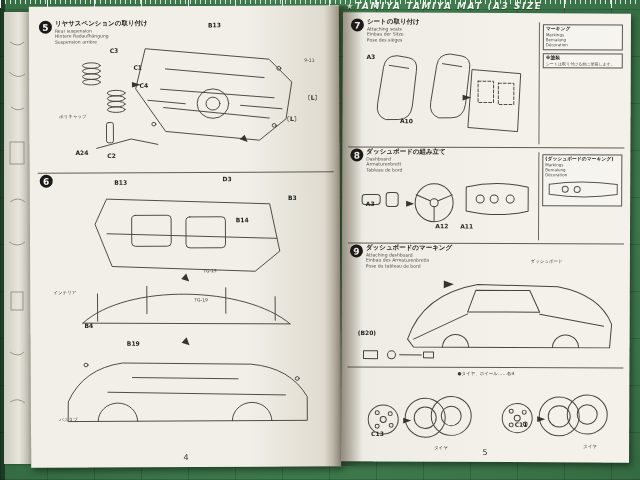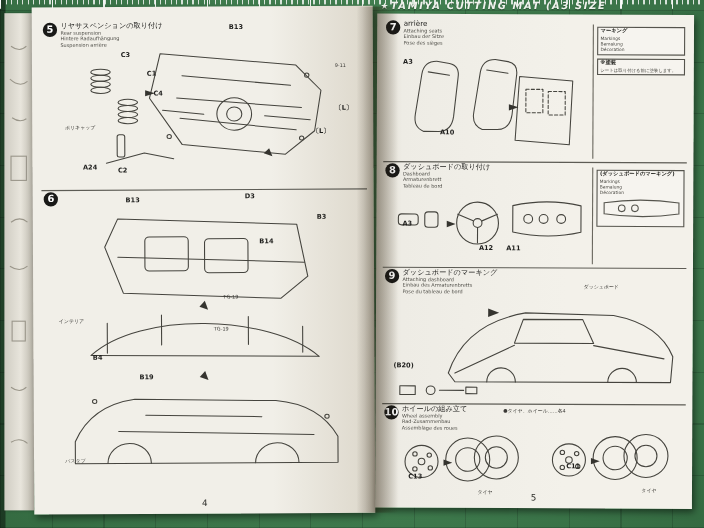--- a/index.html
+++ b/index.html
@@ -30,21 +30,21 @@
   .page-right{left:342px;top:13px;width:288px;height:449px;transform:rotate(.25deg);
     background:linear-gradient(90deg,#d8d3c6 0,#eeece5 8%,#f3f1ea 60%);}
   .gutter{position:absolute;left:324px;top:6px;width:38px;height:460px;pointer-events:none;
     background:linear-gradient(90deg,rgba(0,0,0,0),rgba(40,30,15,.38) 48%,rgba(40,30,15,.30) 58%,rgba(0,0,0,0));}
 
   .step{position:absolute;}
   .rule-b{border-bottom:1px solid #5d5c55;}
   .step-head{position:absolute;left:2px;top:0;display:flex;gap:3px;z-index:3;align-items:flex-start;}
   .step-num{flex:0 0 auto;width:13px;height:13px;border-radius:50%;background:#191917;color:#fff;
     font-size:9px;font-weight:bold;display:inline-flex;align-items:center;justify-content:center;}
-  .jp{display:block;font-size:6.5px;font-weight:normal;color:#1c1c1a;line-height:1.2;}
+  .jp{display:block;font-size:6.5px;font-weight:bold;color:#1c1c1a;line-height:1.2;}
   .sub{display:block;font-size:4.5px;color:#4c4b45;white-space:pre-line;line-height:1.2;}
   .diagram{position:absolute;left:0;top:12px;width:100%;height:calc(100% - 14px);z-index:1;}
   .diagram path,.diagram circle,.diagram rect,.diagram line,.diagram ellipse,.diagram polyline{
     stroke:#45443e;fill:none;stroke-width:1;stroke-linecap:round;stroke-linejoin:round;}
   .diagram .fill{fill:#35342f;stroke:none;}
   .callout{position:absolute;z-index:4;font-size:6px;font-weight:bold;color:#1e1e1c;
     transform:translate(-50%,-50%);white-space:nowrap;}
   .callout.small{font-size:4.5px;font-weight:normal;color:#3a3935;}
   .page-num{position:absolute;left:0;right:0;bottom:5px;text-align:center;font-size:8px;color:#2e2e2a;z-index:3;}
   .side{position:absolute;right:0;top:3px;bottom:3px;width:86px;border-left:1px solid #6a685f;padding:2px 2px 0 3px;z-index:2;box-sizing:border-box;}
@@ -55,21 +55,21 @@
 </style>
 </head>
 <body>
 
 <div class="scene">
 
   <div class="mat-edge-left"></div>
   <div class="ruler-fine"></div>
   <div class="ruler-big"></div>
   <div class="mat-brand">
-    <span class="star">★</span><span>TAMIYA</span>&nbsp;<span>CUTTING MAT (A3 SIZE</span>
+    <span class="star">★</span><span>TAMIYA</span>&nbsp;<span>TAMIYA MAT (A3 SIZE</span>
   </div>
 
   <div class="prev-sliver">
     <svg width="27" height="452">
       <g stroke="#9a968a" fill="none" stroke-width="1">
         <path d="M6,30 q8,6 14,0 M5,60 q9,8 16,2 M7,95 q7,5 13,1"></path>
         <rect x="6" y="130" width="14" height="22"></rect>
         <path d="M6,190 q8,-6 15,0 M5,230 q9,6 16,0"></path>
         <rect x="7" y="280" width="12" height="18"></rect>
         <path d="M6,340 q8,6 14,0 M6,390 q8,-5 15,1"></path>
@@ -159,21 +159,21 @@
 
     <div class="page-num">4</div>
   </div>
 
   <div class="page page-right">
 
     <div class="step rule-b" style="left:6px;right:6px;top:6px;height:128px;">
       <div class="step-head">
         <span class="step-num">7</span>
         <span>
-          <span class="jp">arrière</span>
+          <span class="jp">シートの取り付け</span>
           <span class="sub">Attaching seats
 Einbau der Sitze
 Pose des sièges</span>
         </span>
       </div>
       <svg class="diagram" style="right:88px;width:auto;left:0;" viewBox="0 0 186 118" preserveAspectRatio="none">
         <path d="M38,92 q-10,-4 -8,-16 l6,-38 q2,-12 14,-12 l12,2 q10,2 8,14 l-4,36 q-2,14 -14,14 z"></path>
         <path d="M42,36 l20,3"></path>
         <path d="M93,90 q-10,-4 -8,-16 l6,-38 q2,-12 14,-12 l12,2 q10,2 8,14 l-4,36 q-2,14 -14,14 z"></path>
         <path d="M97,34 l20,3"></path>
@@ -195,21 +195,21 @@
         </div>
       </div>
     <span class="callout" style="left: 8%; top: 30%;">A3</span>
         <span class="callout" style="left: 21%; top: 80%;">A10</span>
       </div>
 
     <div class="step rule-b" style="left:6px;right:6px;top:136px;height:94px;">
       <div class="step-head">
         <span class="step-num">8</span>
         <span>
-          <span class="jp">ダッシュボードの取り付け</span>
+          <span class="jp">ダッシュボードの組み立て</span>
           <span class="sub">Dashboard
 Armaturenbrett
 Tableau de bord</span>
         </span>
       </div>
       <svg class="diagram" style="right:88px;width:auto;left:0;" viewBox="0 0 186 80" preserveAspectRatio="none">
         <rect x="14" y="34" width="18" height="10" rx="3"></rect>
         <rect x="38" y="32" width="12" height="14" rx="3"></rect>
         <circle cx="86" cy="42" r="19"></circle>
           <circle cx="86" cy="42" r="4"></circle>
@@ -259,29 +259,20 @@
         <rect x="16" y="96" width="14" height="8"></rect>
         <circle cx="44" cy="100" r="4"></circle>
         <line x1="52" y1="100" x2="74" y2="100"></line>
         <rect x="76" y="97" width="10" height="6"></rect>
       </svg>
     <span class="callout small" style="left: 72%; top: 13%;">ダッシュボード</span>
         <span class="callout" style="left: 7%; top: 72%;">(B20)</span>
       </div>
 
     <div class="step" style="left:6px;right:6px;top:356px;height:88px;">
-      <div class="step-head">
-        <span class="step-num">10</span>
-        <span>
-          <span class="jp">ホイールの組み立て</span>
-          <span class="sub">Wheel assembly
-Rad-Zusammenbau
-Assemblage des roues</span>
-        </span>
-      </div>
       <div class="step10-note" style="left:110px;top:2px;">●タイヤ、ホイール……各4</div>
       <svg class="diagram" viewBox="0 0 276 76" preserveAspectRatio="none">
         <circle cx="36" cy="40" r="15" fill="#d9d6cc"></circle>
         <circle cx="36" cy="40" r="3"></circle>
         <circle cx="30" cy="33" r="2"></circle>
           <circle cx="43" cy="34" r="2"></circle>
           <circle cx="44" cy="46" r="2"></circle>
           <circle cx="30" cy="47" r="2"></circle>
         <circle cx="78" cy="38" r="20" fill="#3a3a37" stroke="none"></circle>
         <circle cx="78" cy="38" r="11" fill="#6b6b66" stroke="none"></circle>

